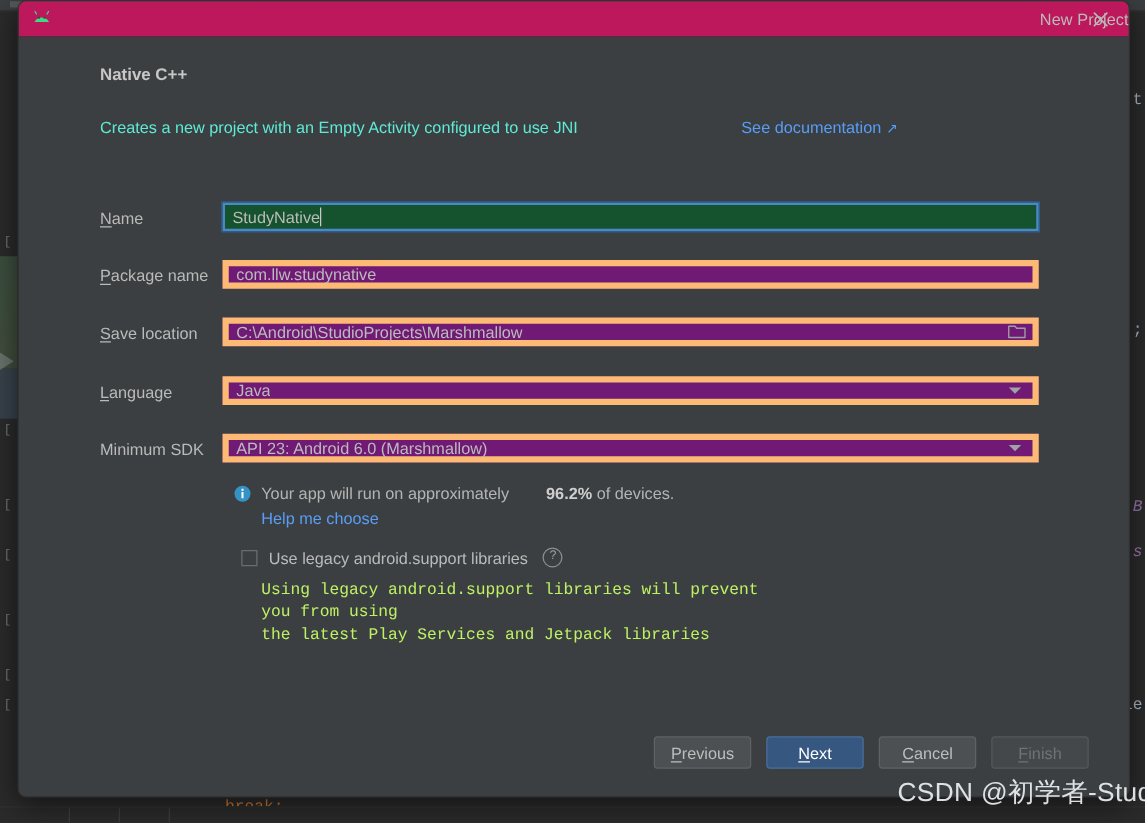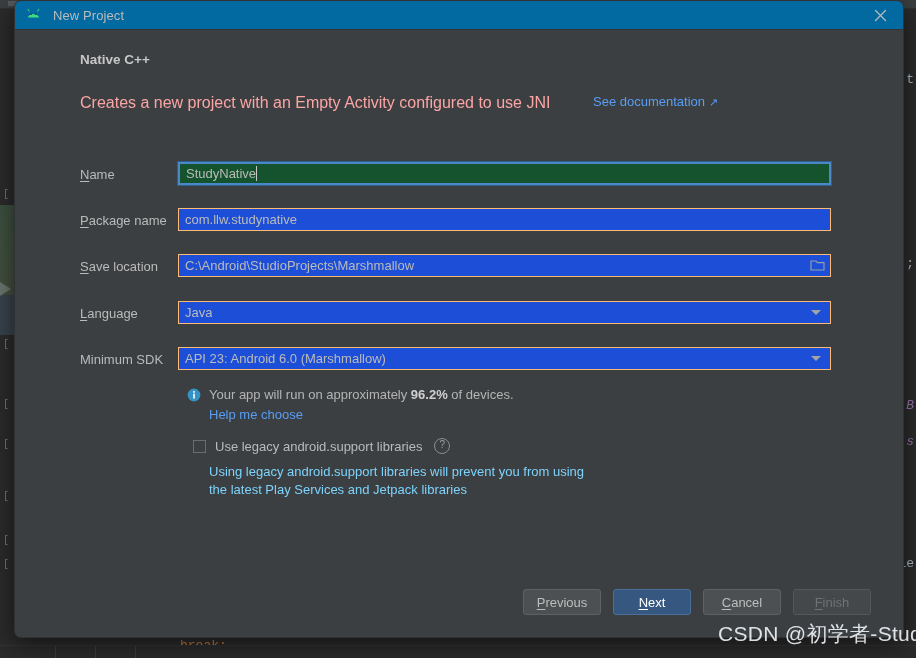--- a/index.html
+++ b/index.html
@@ -119,25 +119,26 @@
     background: #3c3f41;
     border: 1px solid #2f3133;
     border-radius: 7px;
     box-shadow: 0 6px 24px rgba(0,0,0,.55);
     overflow: hidden;
   }
 
   .titlebar {
     position: relative;
     height: 28px;
-    background: #0369a1;
+    background: #be185d;
     border-bottom: 1px solid #323436;
     display: flex;
     align-items: center;
     padding: 0 0 0 10px;
+    justify-content: space-between;
   }
   .android-icon { width: 18px; height: 18px; position: relative; flex: none; }
   .title-text {
     margin-left: 10px;
     font-size: 13px;
     color: #bbbbbb;
     letter-spacing: .1px;
   }
   .close-btn {
     position: absolute;
@@ -160,22 +161,22 @@
     left: 65px;
     top: 22px;
     font-size: 13.5px;
     font-weight: bold;
     color: #c7c7c7;
   }
   .step-desc {
     position: absolute;
     left: 65px;
     top: 64px;
-    font-size: 16px;
-    color: #fca5a5;
+    font-size: 13px;
+    color: #5eead4;
   }
   .doc-link {
     position: absolute;
     left: 578px;
     top: 64px;
     font-size: 13px;
     color: #589df6;
     cursor: pointer;
     white-space: nowrap;
   }
@@ -192,22 +193,22 @@
   .field-label .mn {
     text-decoration: underline;
     text-underline-offset: 2px;
   }
 
   .field-box {
     position: absolute;
     left: 163px;
     width: 653px;
     height: 23px;
-    background: #1d4ed8;
-    border: 1px solid #fdba74;
+    background: #701a75;
+    border: 5px solid #fdba74;
     box-sizing: border-box;
     display: flex;
     align-items: center;
   }
   .field-box.focused {
     background: #14532d;
     border: 2px solid #4a88c7;
     outline: 1px solid #2f5f8f;
   }
   .field-value {
@@ -245,21 +246,21 @@
     top: 357px;
     display: flex;
     align-items: flex-start;
     gap: 8px;
   }
   .info-icon { flex: none; margin-top: 1px; }
   .info-text {
     font-size: 13px;
     color: #b4b4b4;
   }
-  .info-text b { color: #cfcfcf; }
+  .info-text b { color: #cfcfcf; margin-left: 26px; }
   .help-link {
     position: absolute;
     left: 194px;
     top: 377px;
     font-size: 13px;
     color: #589df6;
     cursor: pointer;
   }
 
   
@@ -288,23 +289,24 @@
     line-height: 12px;
     text-align: center;
     cursor: pointer;
     margin-left: 3px;
   }
   .cb-sub {
     position: absolute;
     left: 194px;
     top: 433px;
     font-size: 13px;
-    color: #7dd3fc;
+    color: #bef264;
     line-height: 18px;
     width: 420px;
+    font-family: Liberation Mono, monospace;
   }
 
   
   .button-bar {
     position: absolute;
     left: 0; right: 0;
     bottom: 20px;
     height: 30px;
     display: flex;
     justify-content: flex-end;

